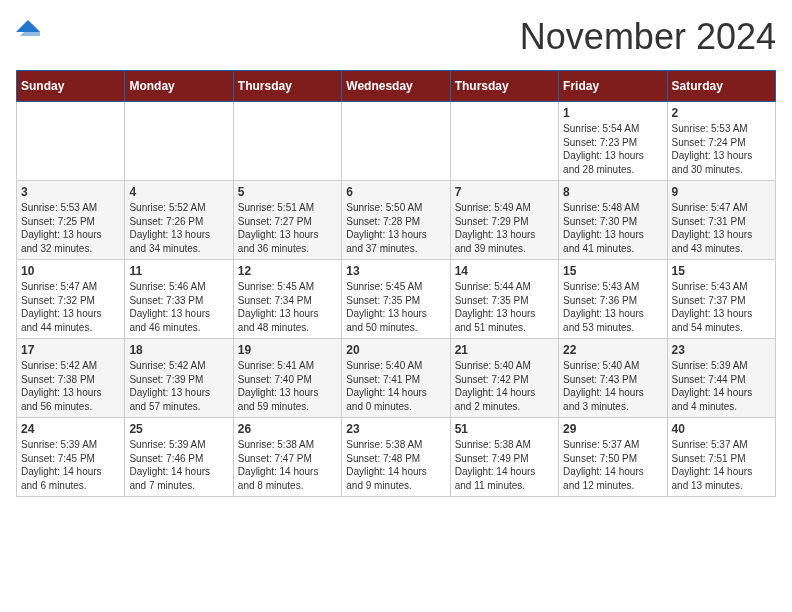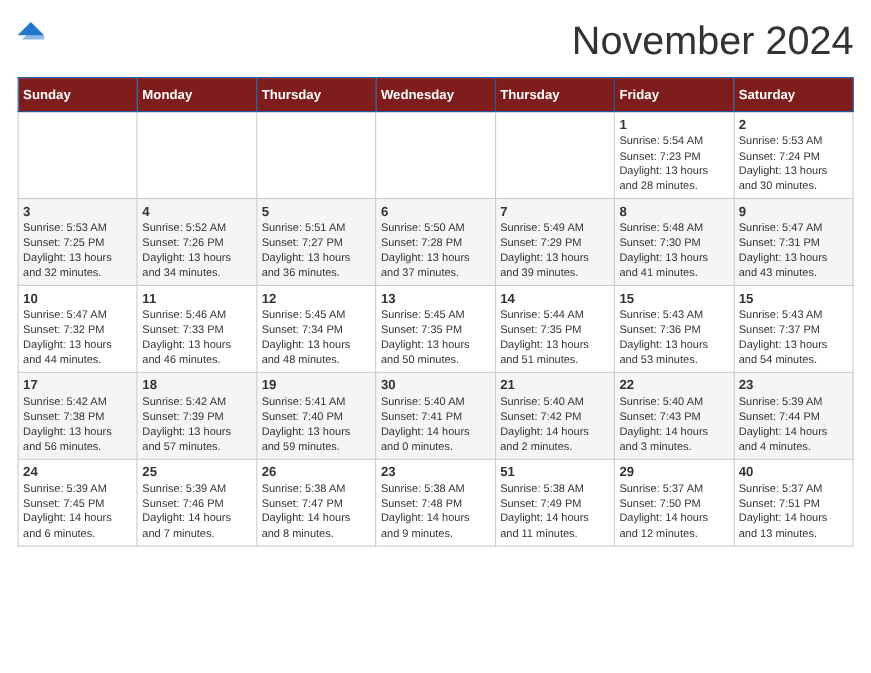--- a/index.html
+++ b/index.html
@@ -195,21 +195,21 @@
         </td>
         <td>
           <div class="day-num">18</div>
           <div class="day-info">Sunrise: 5:42 AM<br>Sunset: 7:39 PM<br>Daylight: 13 hours and 57 minutes.</div>
         </td>
         <td>
           <div class="day-num">19</div>
           <div class="day-info">Sunrise: 5:41 AM<br>Sunset: 7:40 PM<br>Daylight: 13 hours and 59 minutes.</div>
         </td>
         <td>
-          <div class="day-num">30</div>
+          <div class="day-num">20</div>
           <div class="day-info">Sunrise: 5:40 AM<br>Sunset: 7:41 PM<br>Daylight: 14 hours and 0 minutes.</div>
         </td>
         <td>
           <div class="day-num">21</div>
           <div class="day-info">Sunrise: 5:40 AM<br>Sunset: 7:42 PM<br>Daylight: 14 hours and 2 minutes.</div>
         </td>
         <td>
           <div class="day-num">22</div>
           <div class="day-info">Sunrise: 5:40 AM<br>Sunset: 7:43 PM<br>Daylight: 14 hours and 3 minutes.</div>
         </td>

